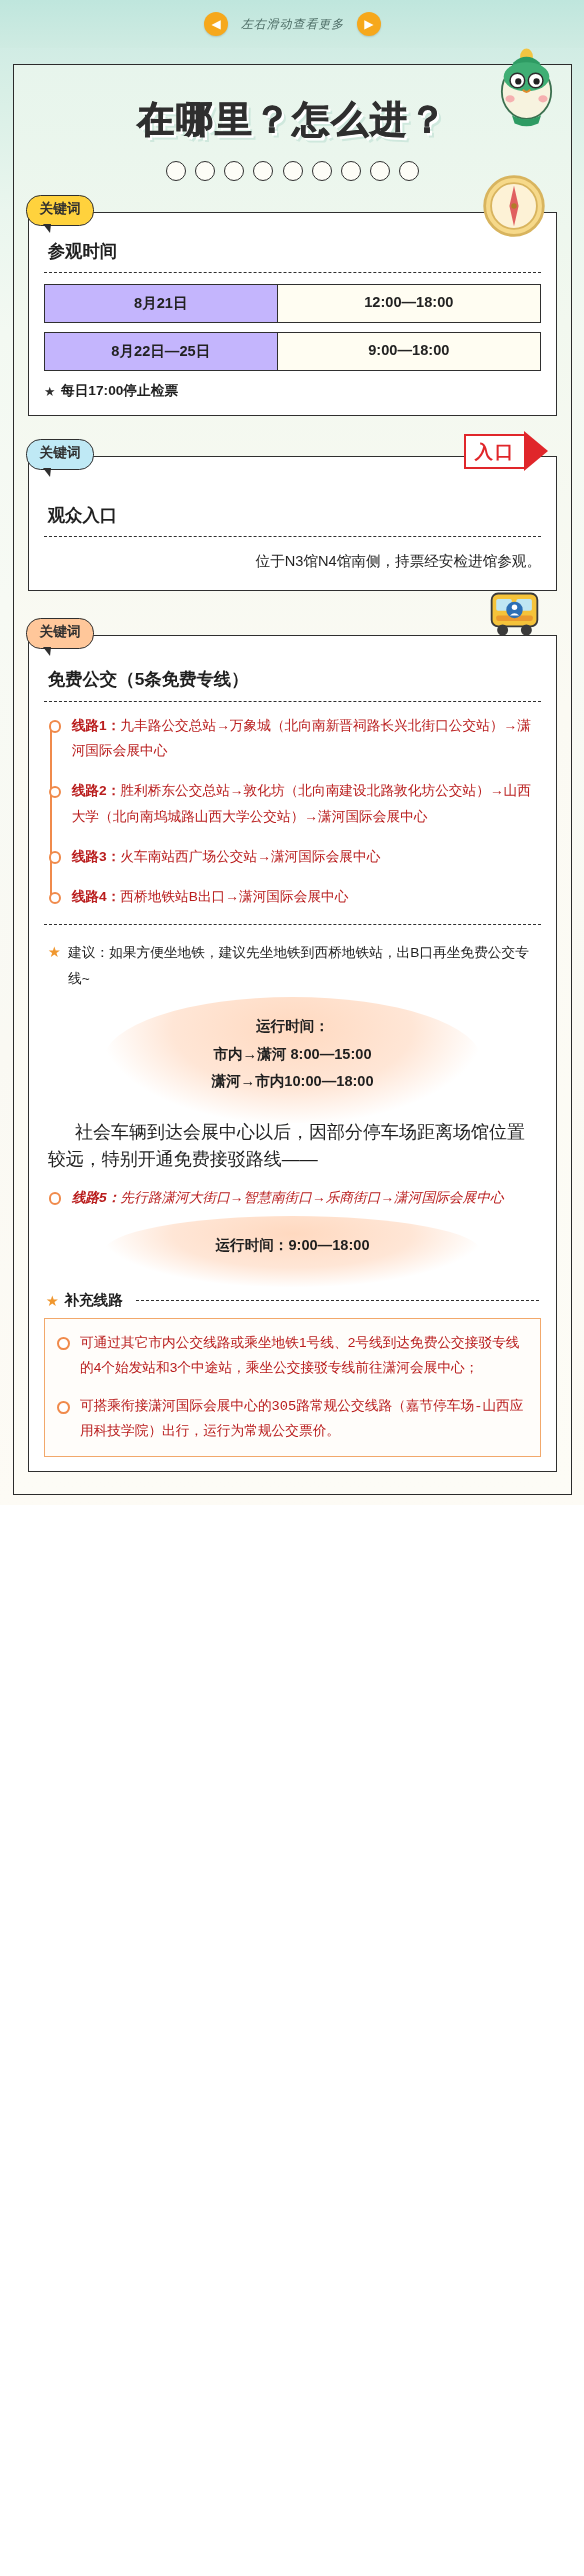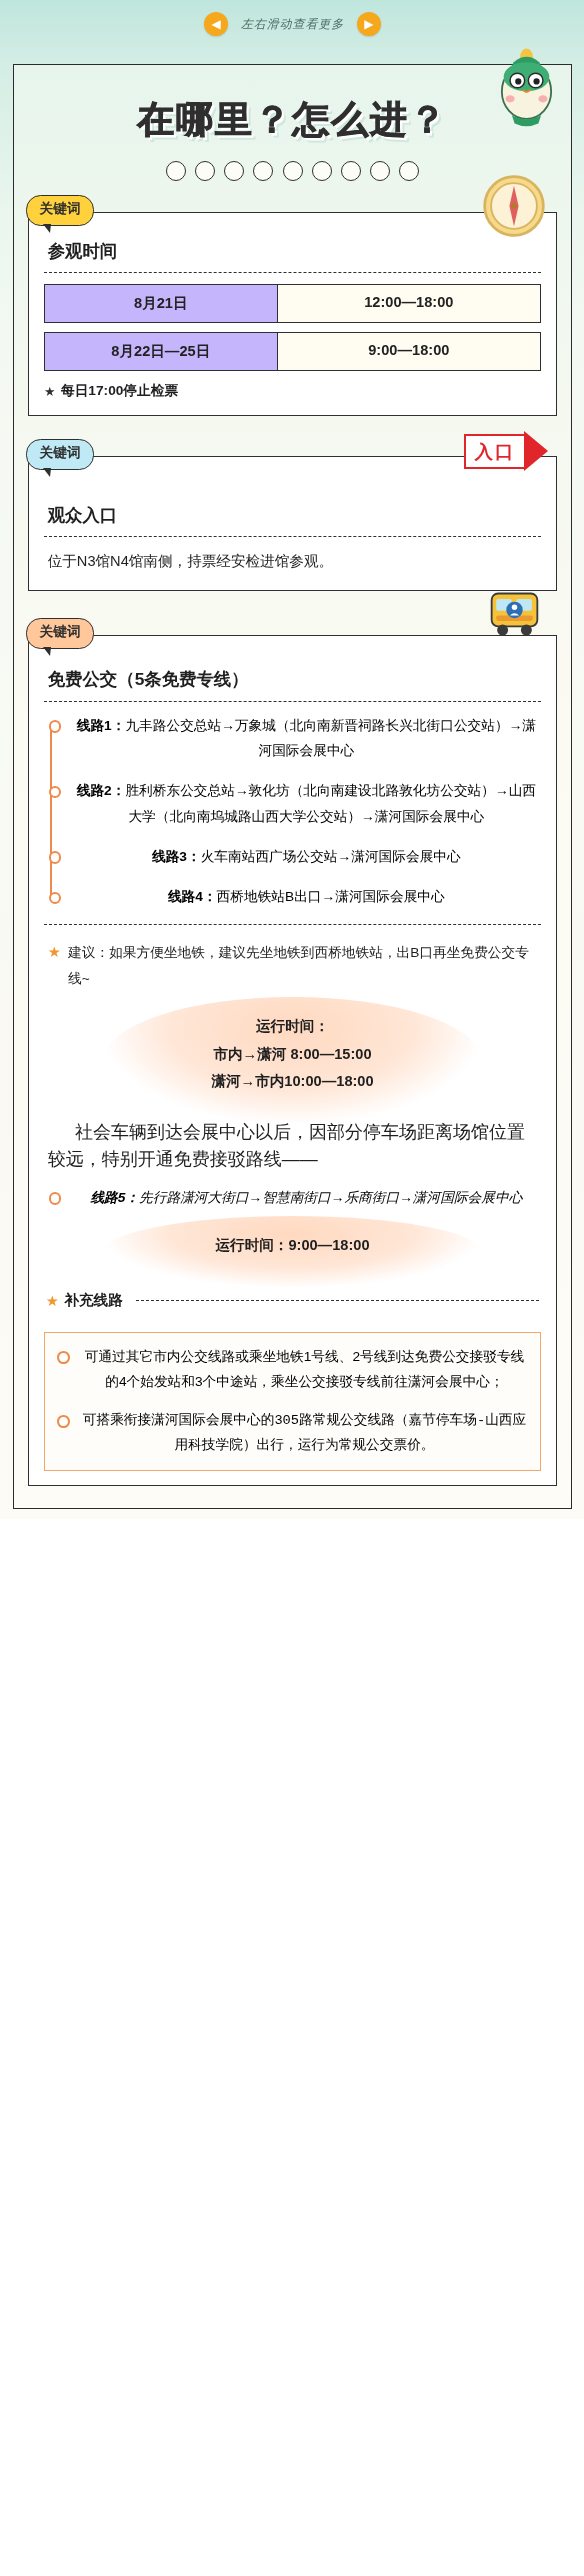--- a/index.html
+++ b/index.html
@@ -198,20 +198,21 @@
     border-top: 20px solid transparent;
     border-bottom: 20px solid transparent;
     border-left: 24px solid #e0262a;
     margin-left: -1.8px;
   }
   .entry-body {
     font-size: 14.6px;
     line-height: 27.4px;
     margin: 3.7px 0 0 3.7px;
     color: #1f1f1f;
+    text-align: right;
   }
 
   
   .bus {
     position: absolute;
     right: 12.8px; top: -48px;
     width: 57px; height: 53px;
     z-index: 5;
   }
 
@@ -226,22 +227,21 @@
     left: 6.4px; top: 9.1px; bottom: 9.1px;
     width: 1.8px;
     background: #f08a4b;
   }
   .route {
     position: relative;
     padding-left: 24px;
     margin-bottom: 14.6px;
     font-size: 13.7px;
     line-height: 25.6px;
-    color: #000000;
-    text-align: center;
+    color: #b91c1c;
   }
   .route .dot {
     position: absolute;
     left: 0.9px; top: 7.3px;
     width: 12.8px; height: 12.8px;
     border: 2.7px solid #f08a4b;
     border-radius: 50%;
     background: #fff;
   }
   .route b { font-weight: bold; }
@@ -300,21 +300,21 @@
   .sub-title .dashfill {
     flex: 1;
     border-top: 1.8px dashed #2f2f2f;
     margin-left: 7.3px;
   }
 
   .addbox {
     border: 1.8px solid #f2a86b;
     background: #fffdfa;
     padding: 11px 11px 5.5px 11px;
-    margin-top: 22px;
+    margin-top: 8px;
   }
   .addbox .route { margin-bottom: 12.8px; }
   .addbox .route:last-child { margin-bottom: 5.5px; font-family: Liberation Mono, monospace; }
 </style>
 </head>
 <body>
 
 <div class="page">
 
   <div class="topbar">

